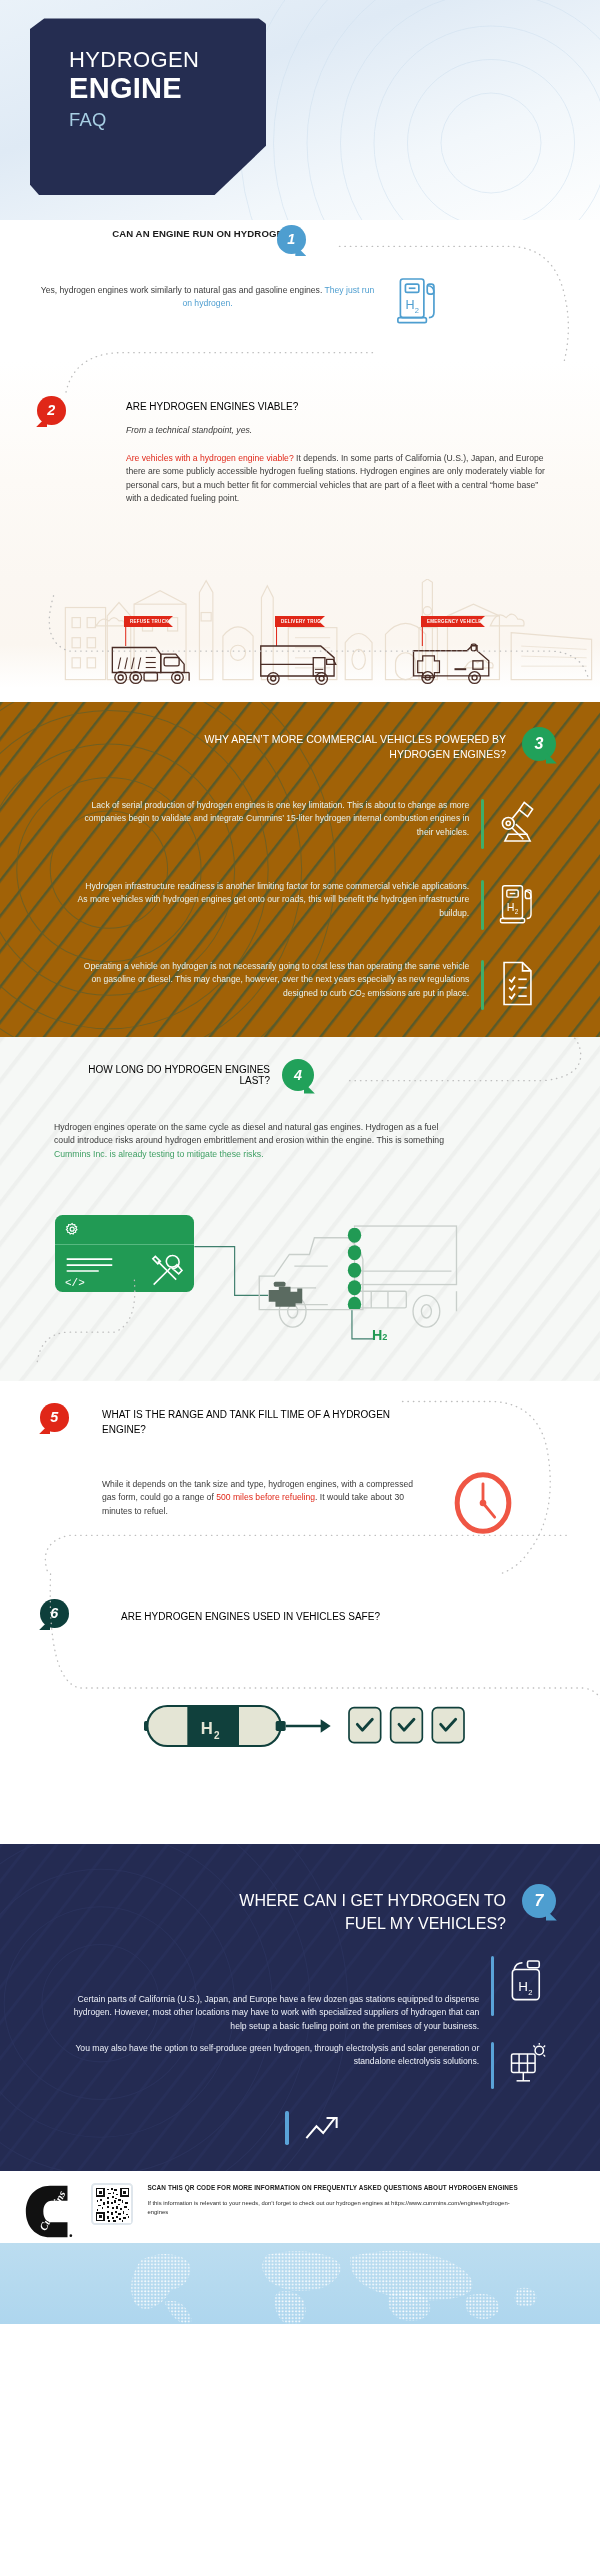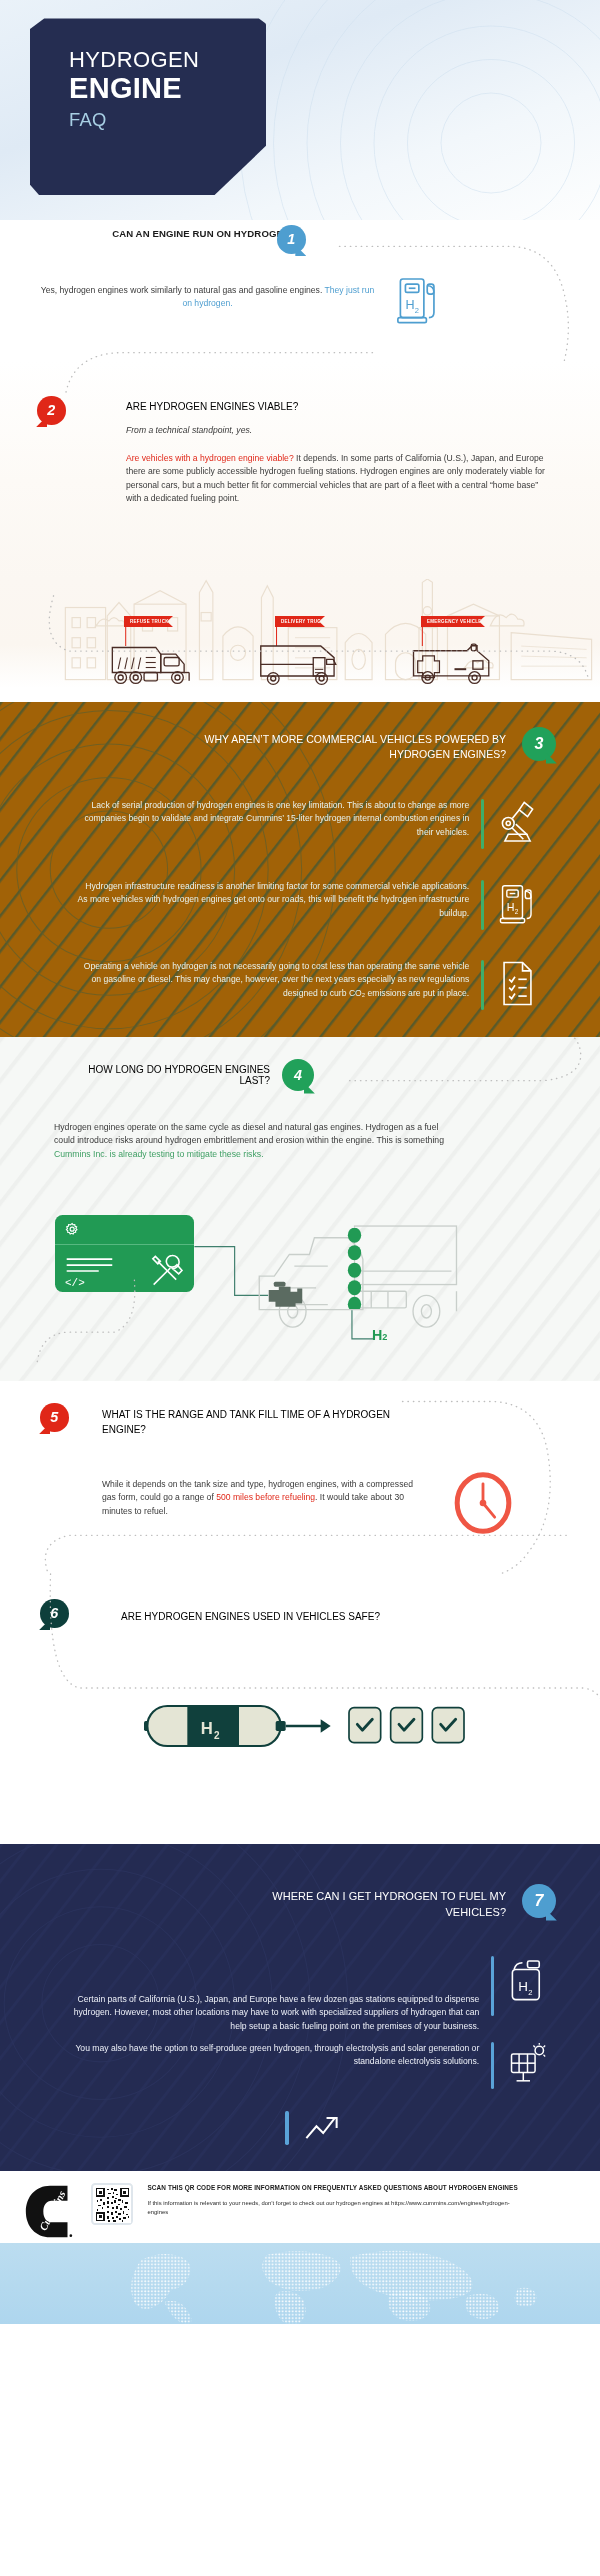--- a/index.html
+++ b/index.html
@@ -605,21 +605,21 @@
         <circle cx="120" cy="190" r="70"></circle>
           <circle cx="120" cy="190" r="115"></circle>
           <circle cx="120" cy="190" r="160"></circle>
         <circle cx="120" cy="190" r="205"></circle>
           <circle cx="120" cy="190" r="250"></circle>
           <circle cx="120" cy="190" r="295"></circle>
       </g>
     </svg>
 
     <div style="position:absolute; right:94px; top:45px; width:277px;">
-      <div class="qtitle" style="color:#fff; text-align:right; font-size:11px; line-height:1.45;">WHERE CAN I GET HYDROGEN TO FUEL MY VEHICLES?</div>
+      <div class="qtitle" style="color:#fff; text-align:right; font-size:16px; line-height:1.45;">WHERE CAN I GET HYDROGEN TO FUEL MY VEHICLES?</div>
     </div>
     <div class="num lblue right" style="position:absolute; right:44px; top:40px; width:34px; height:34px; font-size:16px;">
       <span>7</span>
     </div>
 
     <div class="row3" style="position:absolute; left:37px; top:112px; right:22px;">
       <p style="width:411px;margin-top:37px;">Certain parts of California (U.S.), Japan, and Europe have a few dozen gas stations equipped to dispense hydrogen. However, most other locations may have to work with specialized suppliers of hydrogen that can help setup a basic fueling point on the premises of your business.</p>
       <div class="vbar blue" style="height:60px;"></div>
       <div class="ico">
         <svg width="37" height="47" viewBox="0 0 44 56" fill="none" stroke="#fff" stroke-width="1.9">

